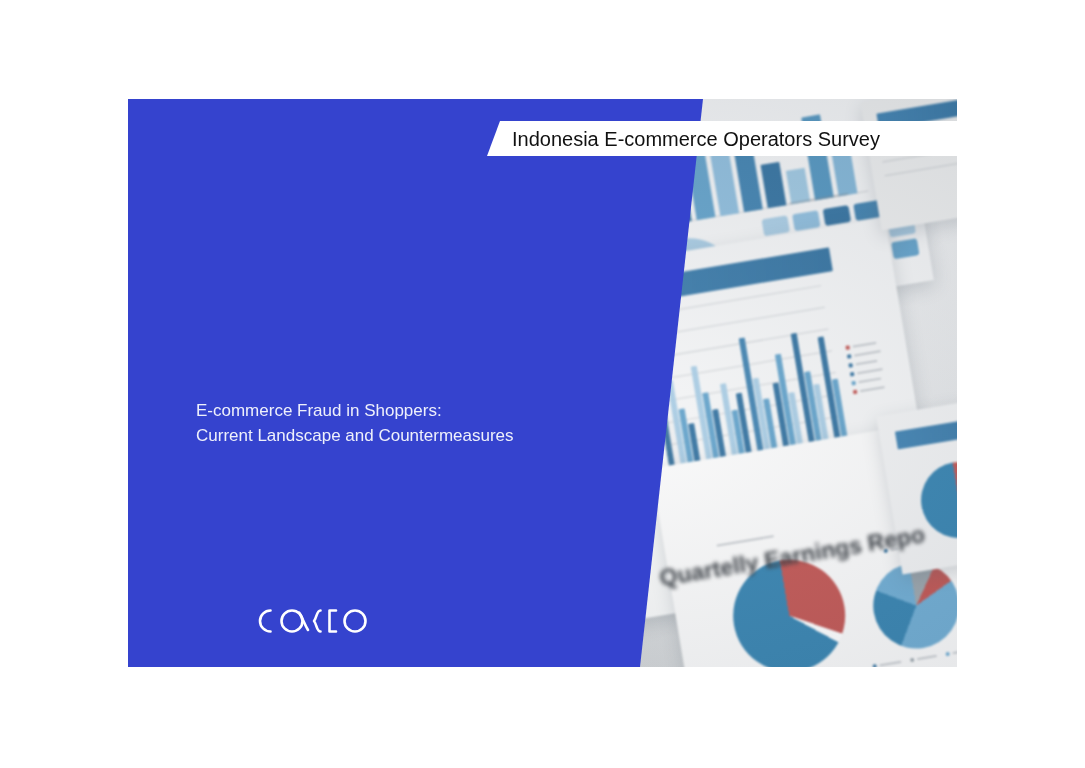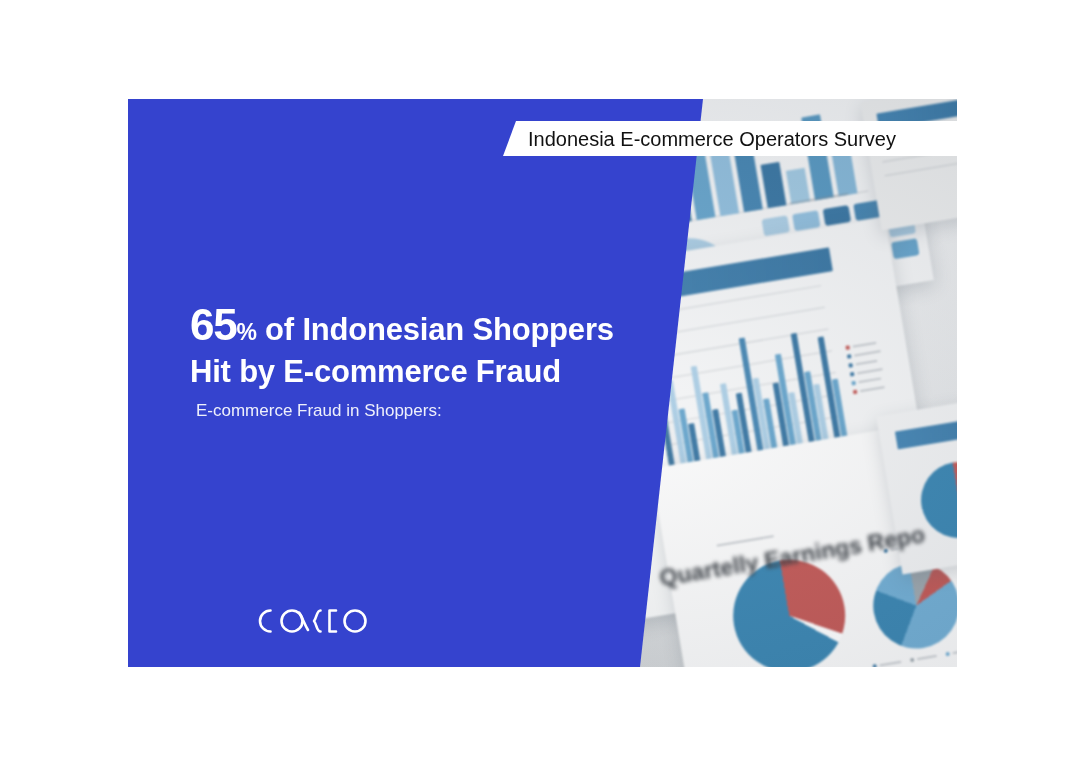--- a/index.html
+++ b/index.html
@@ -150,21 +150,21 @@
     top: 505px;
     display: flex;
     align-items: center;
     gap: 1px;
   }
   .logo svg { display: block; }
 
   
   .banner {
     position: absolute;
-    left: 375px;             
+    left: 359px;             
     top: 22px;               
     width: 470px;            
     height: 35px;
     background: #ffffff;
     clip-path: polygon(13px 0, 100% 0, 100% 100%, 0 100%);
   }
   .banner-text {
     position: absolute;
     left: 25px;
     top: 50%;
@@ -410,27 +410,24 @@
 
     <div style="position:absolute;inset:0;background:
          linear-gradient(115deg, rgba(255,255,255,0.20) 0%, rgba(255,255,255,0) 45%),
          radial-gradient(ellipse at 60% 55%, rgba(255,255,255,0.10) 0%, rgba(90,100,115,0.16) 100%);"></div>
   </div>
 
   <div class="panel"></div>
 
   <div class="copy">
 
-    <h1 class="headline">
-      <span class="big">65</span><span class="pct">%</span><span> of Indonesian Shoppers</span><br>
-      <span>Hit by E-commerce Fraud</span>
-    </h1>
 
     <div class="subtitle">
       <div>E-commerce Fraud in Shoppers:</div>
+      <div>Current Landscape and Countermeasures</div>
     </div>
 
     <div class="logo" title="caello">
       <svg width="125" height="34" viewBox="0 0 125 34">
         <g fill="none" stroke="#ffffff" stroke-width="2.6" stroke-linecap="round" stroke-linejoin="round">
 
           <path d="M16.5 6.5 A10.5 10.5 0 1 0 16.5 27.5"></path>
 
           <circle cx="38" cy="17" r="10.5"></circle>
 

